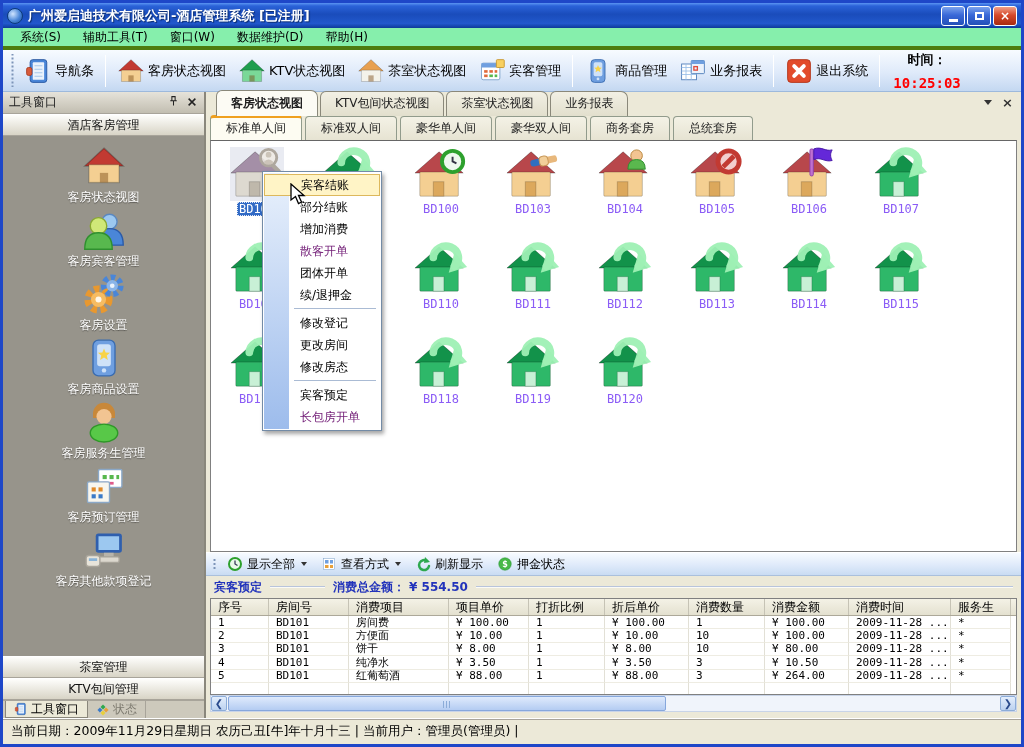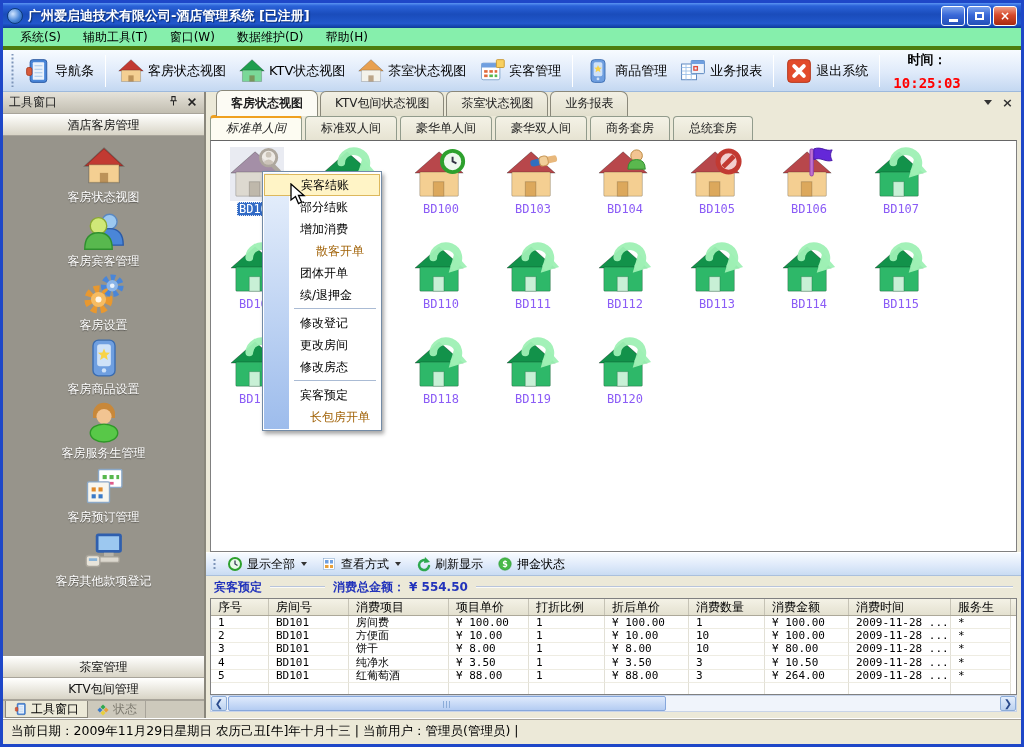--- a/index.html
+++ b/index.html
@@ -50,21 +50,21 @@
   #tabbar { height:24px; flex:0 0 24px; display:flex; align-items:flex-end; padding-left:10px; position:relative; }
   .mtab { font-size:12px; padding:3px 14px 4px; border:1px solid #8a887a; border-bottom:none; border-radius:6px 7px 0 0; margin-right:2px;
     background:linear-gradient(180deg,#f2f0e4,#e2dfcd); color:#222; }
   .mtab.active { font-weight:bold; background:#fcfbf4; padding-top:4px; }
   #tabbar-tools { position:absolute; right:8px; top:4px; display:flex; gap:10px; align-items:center; }
   .chev-down { width:0; height:0; border-left:4px solid transparent; border-right:4px solid transparent; border-top:5px solid #333; }
   .x-small { font-size:13px; color:#333; line-height:1; font-weight:bold; }
   #subtabbar { height:24px; flex:0 0 24px; display:flex; align-items:flex-end; padding-left:4px; background:#ece9d8; }
   .stab { font-size:12px; padding:3px 15px; border:1px solid #919b8c; border-bottom:none; border-radius:4px 4px 0 0; margin-right:3px;
     background:linear-gradient(180deg,#f4f2e6,#e6e3d2); color:#222; }
-  .stab.active { background:#fdfcf2; border-top:3px solid #efa01f; padding-top:2px; font-weight:normal;font-style:italic; }
+  .stab.active { background:#fdfcf2; border-top:3px solid #efa01f; padding-top:2px; font-weight:normal; }
   #room-panel { height:412px; flex:0 0 412px; margin:0 4px; background:#fff; border:1px solid #808080; border-top-color:#666; overflow:hidden; position:relative; }
   #room-grid { display:grid; grid-template-columns:repeat(8,92px); grid-auto-rows:95px; padding-top:6px; }
   .room { display:flex; flex-direction:column; align-items:center; }
   .room .lbl { font-size:12px; color:#8b5cf6; margin-top:1px; padding:0 2px; font-family:"DejaVu Sans Mono","Liberation Mono",monospace; }
   .room.selected .lbl { background:#316ac5; color:#fff; outline:1px dotted #e0e8f8; outline-offset:-1px; }
   .room.selected .ricon { opacity:.92; background:rgba(160,170,200,.25); }
   
   #actionbar { height:24px; flex:0 0 24px; background:linear-gradient(180deg,#f7fbff,#dfeafa 55%,#c9dcf3); border-top:1px solid #fff; border-bottom:1px solid #aac0dc; display:flex; align-items:center; padding:0 3px; }
   .act-btn { display:flex; align-items:center; gap:4px; font-size:12px; color:#000; padding:1px 7px; }
   .dd-arrow { width:0; height:0; border-left:3.5px solid transparent; border-right:3.5px solid transparent; border-top:4px solid #333; margin-left:2px; }
@@ -88,21 +88,21 @@
   #scr-thumb { position:absolute; left:17px; width:438px; height:15px; border:1px solid #86a7dc; border-radius:2px; background:linear-gradient(180deg,#dfeafc,#b4ccf2); }
   #scr-thumb:after { content:""; position:absolute; left:50%; top:4px; width:8px; height:7px; margin-left:-4px;
     background-image:repeating-linear-gradient(90deg,#8cacd8 0 1px,transparent 1px 3px); }
   #below-strip { flex:1; }
   
   #statusbar { height:26px; flex:0 0 26px; background:#ece9d8; border-top:1px solid #fff; box-shadow:inset 0 1px 0 #a8a49a; display:flex; align-items:center; padding:0 8px; font-size:12.5px; color:#000; }
   
   #ctx-menu { position:absolute; left:259px; top:168px; width:120px; background:#fff; border:1px solid #738ba6; box-shadow:2px 3px 4px rgba(0,0,0,.35); padding:2px 1px; z-index:50; }
   #ctx-menu .strip { position:absolute; left:1px; top:1px; bottom:1px; width:25px; background:linear-gradient(180deg,#e9f1fc,#9dbcec); }
   .ctx-item { position:relative; height:22px; line-height:22px; font-size:12px; padding-left:36px; color:#000; white-space:nowrap; }
-  .ctx-item.disabled { color:#a16207;text-align:center; }
+  .ctx-item.disabled { color:#701a75; }
   .ctx-item.highlighted { background:#fff4c6; border:1px solid #ddb85c; line-height:20px; }
   .ctx-sep { height:6px; position:relative; }
   .ctx-sep:after { content:""; position:absolute; left:30px; right:4px; top:2px; border-top:1px solid #aabbd4; }
   #cursor { position:absolute; left:286px; top:180px; z-index:60; }
 </style>
 </head>
 <body>
 
 <div id="window">
 

